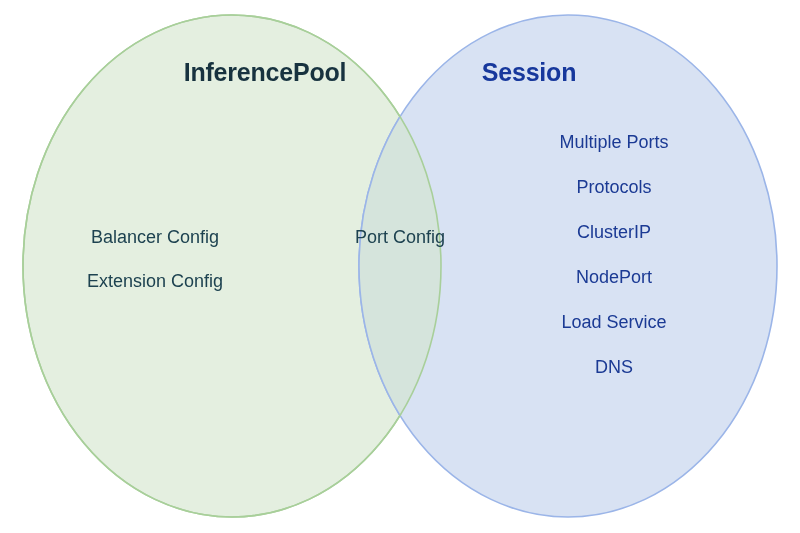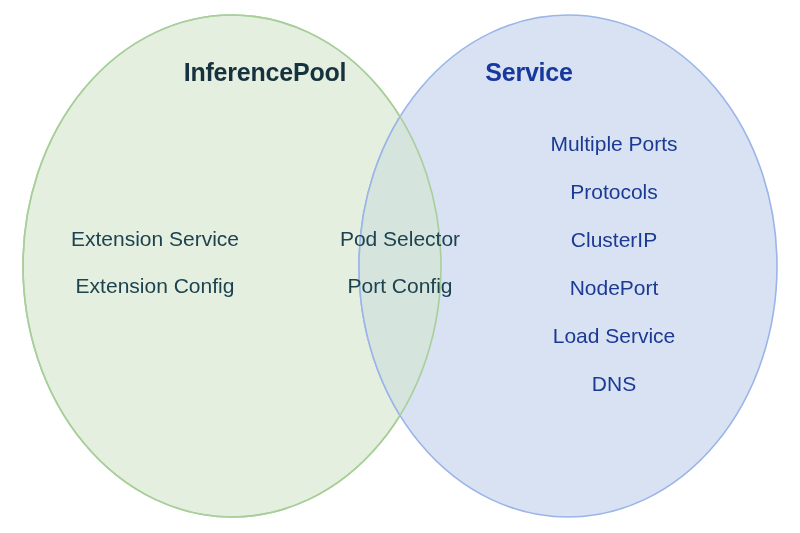--- a/index.html
+++ b/index.html
@@ -55,21 +55,21 @@
 
   
   .item-col {
     position: absolute;
     display: flex;
     flex-direction: column;
     align-items: center;
     transform: translateX(-50%);
   }
   .item {
-    font-size: 21px;
+    font-size: 18px;
     line-height: 1.0;
     white-space: nowrap;
   }
 
   #col-left {
     left: 155px;
     top: 228px;
   }
   #col-left .item {
     color: #1d4250;
@@ -117,29 +117,28 @@
       <ellipse cx="568" cy="266" rx="209" ry="251" fill="#d5e4dc" stroke="#9bb5e8" stroke-width="1.6"></ellipse>
     </g>
 
     <ellipse cx="232" cy="266" rx="209" ry="251" fill="none" stroke="#a8cf9a" stroke-width="1.6"></ellipse>
   </svg>
 
   <div class="layer-text">
 
     <div class="set-title" id="title-inferencepool">InferencePool</div>
 
-    <div class="set-title" id="title-service">Service</div>
+    <div class="set-title" id="title-service">Session</div>
 
     <div class="item-col" id="col-left">
-      <div class="item">Extension Service</div>
+      <div class="item">Balancer Config</div>
       <div class="item">Extension Config</div>
     </div>
 
     <div class="item-col" id="col-overlap">
-      <div class="item">Pod Selector</div>
       <div class="item">Port Config</div>
     </div>
 
     <div class="item-col" id="col-right">
       <div class="item">Multiple Ports</div>
       <div class="item">Protocols</div>
       <div class="item">ClusterIP</div>
       <div class="item">NodePort</div>
       <div class="item">Load Service</div>
       <div class="item">DNS</div>

